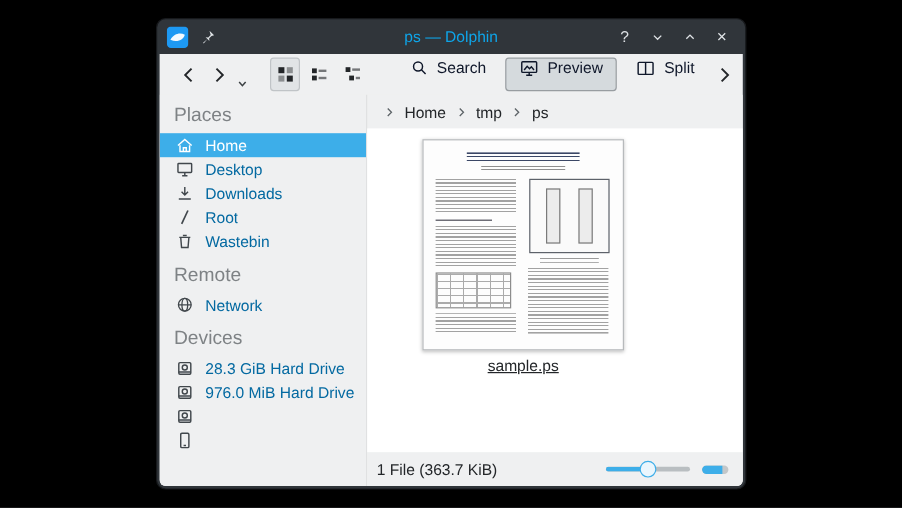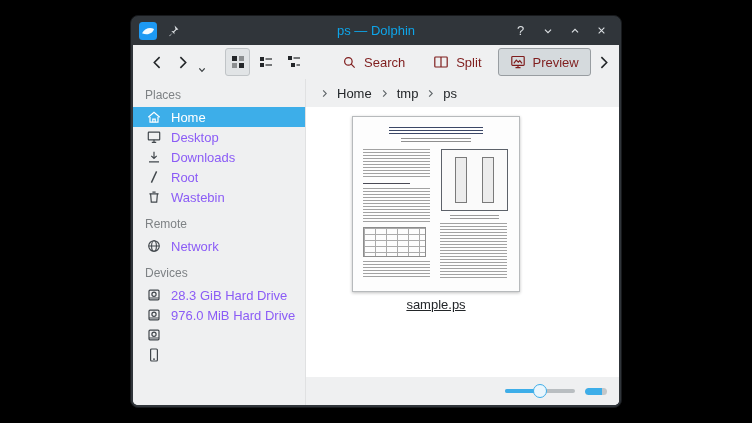--- a/index.html
+++ b/index.html
@@ -24,32 +24,32 @@
 
   
   .window-body{flex:1;min-height:0;display:flex;flex-direction:column;background:#eff0f1;
     border-radius:0 0 5px 5px;overflow:hidden;}
   .toolbar{flex:0 0 34px;display:flex;align-items:center;padding:0 8px 0 12px;color:#232629;}
   .icon-btn{height:28px;min-width:25px;display:flex;align-items:center;justify-content:center;
     background:none;border:1px solid transparent;border-radius:3px;color:#232629;padding:0 2px;}
   .icon-btn.checked{background:#e1e4e6;border-color:#c0c4c7;}
   .history-btn{align-self:flex-end;height:18px;min-width:14px;color:#3c4144;}
   .view-group{display:flex;align-items:center;gap:3px;margin-left:16px;}
-  .text-btn{display:flex;align-items:center;gap:7px;height:28px;padding:0 11px;margin-left:4px;
-    background:none;border:1px solid transparent;border-radius:3px;font-size:13px;color:#7f1d1d;}
+  .text-btn{display:flex;align-items:flex-start;gap:7px;height:28px;padding:0 11px;margin-left:4px;
+    background:none;border:1px solid transparent;border-radius:3px;font-size:13px;color:#0f172a;}
   .text-btn.checked{background:#d5dadd;border-color:#989da1;}
   .search-btn{margin-left:24px;}
   .tb-spacer{flex:1;}
 
   
   .content{flex:1;min-height:0;display:flex;background:#eff0f1;}
   .sidebar{flex:0 0 172px;overflow:hidden;padding-top:2px;box-sizing:border-box;}
-  .side-header{padding:10px 12px 5px;font-size:12px;color:#7e8285;}
+  .side-header{padding:10px 12px 5px;font-size:16px;color:#7e8285;}
   .side-header.first{padding-top:7px;}
-  .place{display:flex;align-items:center;gap:9px;height:20px;padding-left:13px;font-size:13px;color:#8b5cf6;}
+  .place{display:flex;align-items:center;gap:9px;height:20px;padding-left:13px;font-size:13px;color:#0369a1;}
   .place .picon{width:16px;height:16px;flex:0 0 16px;display:flex;align-items:center;justify-content:center;color:#41474c;}
   .place.selected{background:#3daee9;color:#fff;}
   .place.selected .picon{color:#fff;}
   .place .plabel{white-space:nowrap;overflow:hidden;text-overflow:ellipsis;}
 
   .main{flex:1;min-width:0;display:flex;flex-direction:column;border-left:1px solid #e0e1e2;}
   .crumbbar{flex:0 0 28px;display:flex;align-items:center;padding-left:13px;gap:4px;font-size:13px;color:#232629;}
   .crumb{padding:1px 3px;}
   .crumb-sep{color:#5e6468;display:flex;}
 
@@ -206,39 +206,39 @@
         <button class="text-btn search-btn">
           <span>
             <svg width="15" height="15" viewBox="0 0 16 16" fill="none" stroke="currentColor" stroke-width="1.3">
                 <circle cx="6.8" cy="6.8" r="4"></circle>
                 <path d="m9.8 9.8 3.7 3.7"></path>
               </svg>
           </span>
           <span>Search</span>
         </button>
 
-        <button class="text-btn">
-          <span>
-            <svg width="16" height="16" viewBox="0 0 16 16" fill="none" stroke="currentColor" stroke-width="1.2">
-                <rect x="1.8" y="3" width="12.4" height="10" rx="0.8"></rect>
-                <path d="M8 3v10"></path>
-              </svg>
-          </span>
-          <span>Split</span>
-        </button>
-
         <button class="text-btn checked">
           <span>
             <svg width="16" height="16" viewBox="0 0 16 16" fill="none" stroke="currentColor" stroke-width="1.2">
                 <rect x="1.8" y="2.5" width="12.4" height="8.8" rx="0.8"></rect>
                 <path d="M3.8 9.3 6.3 6.2l2 2L9.8 6.7l2.2 2.6"></path>
                 <path d="M5.5 13.7h5M8 11.3v2.4"></path>
               </svg>
           </span>
           <span>Preview</span>
+        </button>
+
+        <button class="text-btn">
+          <span>
+            <svg width="16" height="16" viewBox="0 0 16 16" fill="none" stroke="currentColor" stroke-width="1.2">
+                <rect x="1.8" y="3" width="12.4" height="10" rx="0.8"></rect>
+                <path d="M8 3v10"></path>
+              </svg>
+          </span>
+          <span>Split</span>
         </button>
 
         <div class="tb-spacer"></div>
 
         <button class="icon-btn">
           <span>
             <svg width="17" height="17" viewBox="0 0 16 16" fill="none" stroke="currentColor" stroke-width="1.5">
                 <path d="M6 3l5 5-5 5"></path>
               </svg>
           </span>
@@ -402,20 +402,21 @@
                     <div class="pg-cap"></div>
                     <div class="pg-text grow"></div>
                   </div>
                 </div>
               </div>
               <div class="file-label">sample.ps</div>
             </div>
           </div>
 
           <div class="statusbar">
+            <span>1 File (363.7 KiB)</span>
             <div class="status-spacer"></div>
             <div class="zoom-slider">
               <div class="zoom-track">
                 <div class="zoom-fill"></div>
               </div>
               <div class="zoom-handle"></div>
             </div>
             <div class="capacity">
               <div class="capacity-fill"></div>
             </div>

